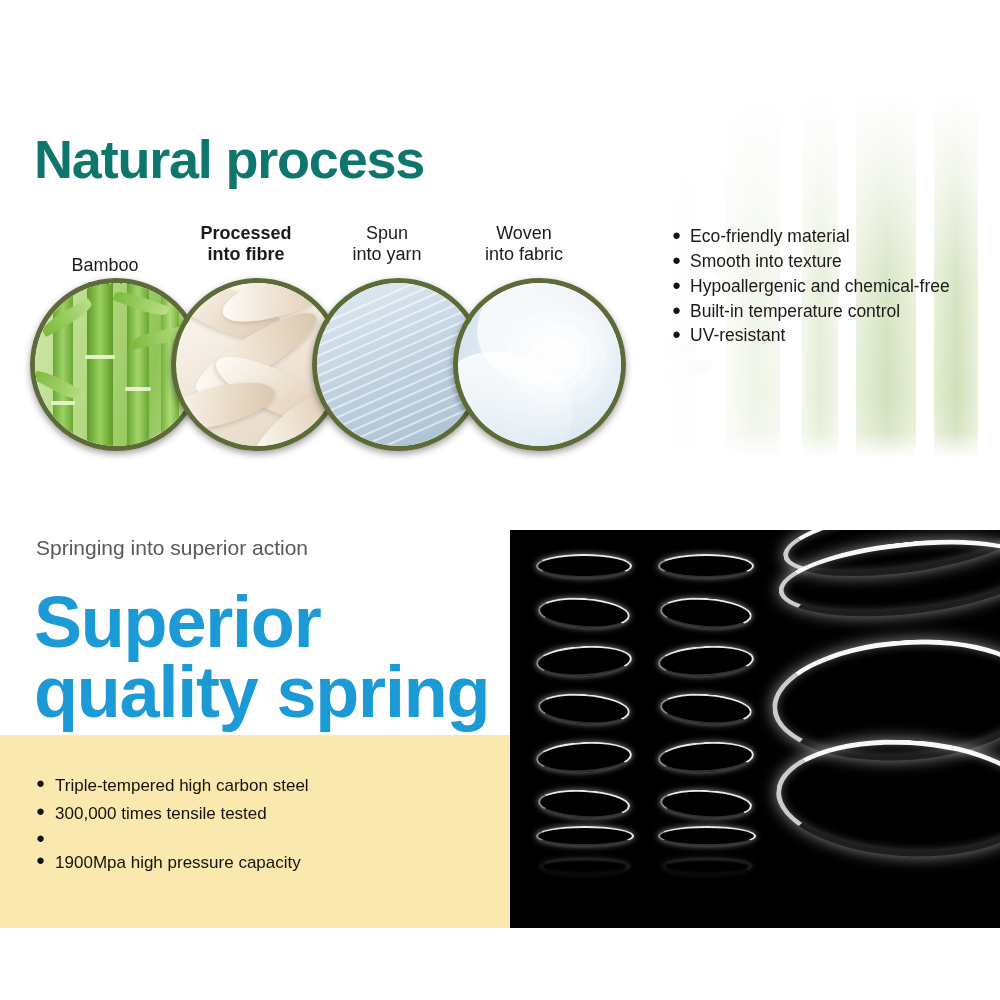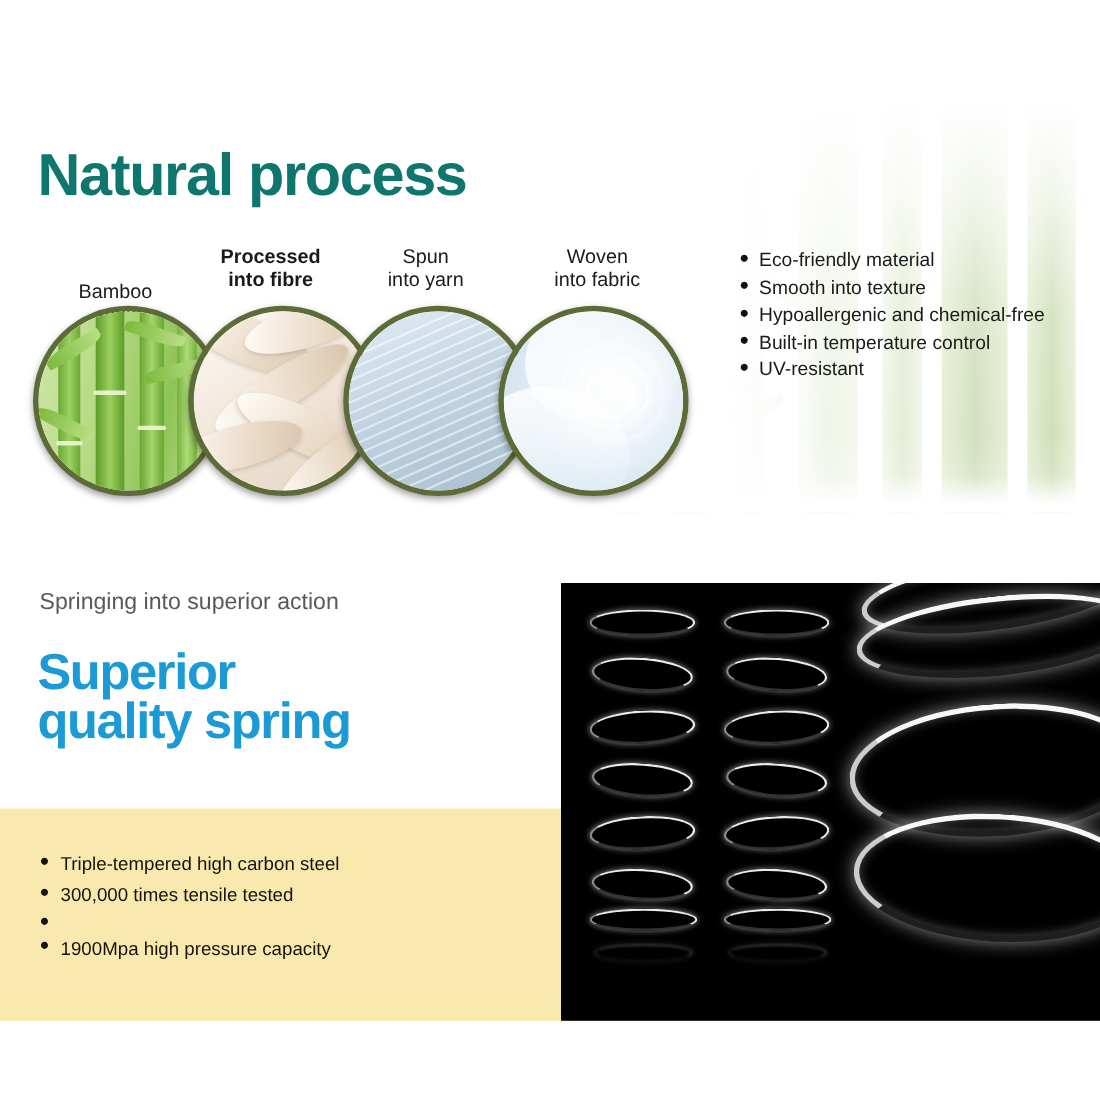--- a/index.html
+++ b/index.html
@@ -102,21 +102,21 @@
   
   #section-spring{
     position:absolute; left:0; top:466px; width:1000px; height:534px; background:#ffffff;
   }
   .spring-eyebrow{
     position:absolute; left:36px; top:70px;
     font-size:21px; color:#595959; white-space:nowrap;
   }
   .spring-title{
     position:absolute; left:34px; top:122px;
-    font-size:46px; font-weight:bold; color:#1B9AD6;
+    font-size:72px; font-weight:bold; color:#1B9AD6;
     letter-spacing:-1.2px; line-height:.97; white-space:nowrap;
   }
   .spring-title span{ display:block; }
 
   .cream-panel{
     position:absolute; left:0; top:269px; width:510px; height:193px;
     background:#FAE9AF;
   }
   .spring-list{ position:absolute; left:36px; top:37px; }
   .spring-item{
@@ -175,21 +175,21 @@
       <span>stalk</span>
     </div>
     <div class="step-label" style="left:141px;font-weight:bold;">
       <span>Processed</span>
       <span>into fibre</span>
     </div>
     <div class="step-label" style="left:282px;">
       <span>Spun</span>
       <span>into yarn</span>
     </div>
-    <div class="step-label" style="left:438px;">
+    <div class="step-label" style="left:419px;">
       <span>Woven</span>
       <span>into fabric</span>
     </div>
   </div>
 
   <div class="chain">
 
     <svg class="arrow" style="left:128px;" viewBox="0 0 84 26">
       <path d="M0 7 H56 V0 L84 13 L56 26 V19 H0 Z" fill="#c9c9c9" stroke="#f3f3f3" stroke-width="2"></path>
     </svg>

